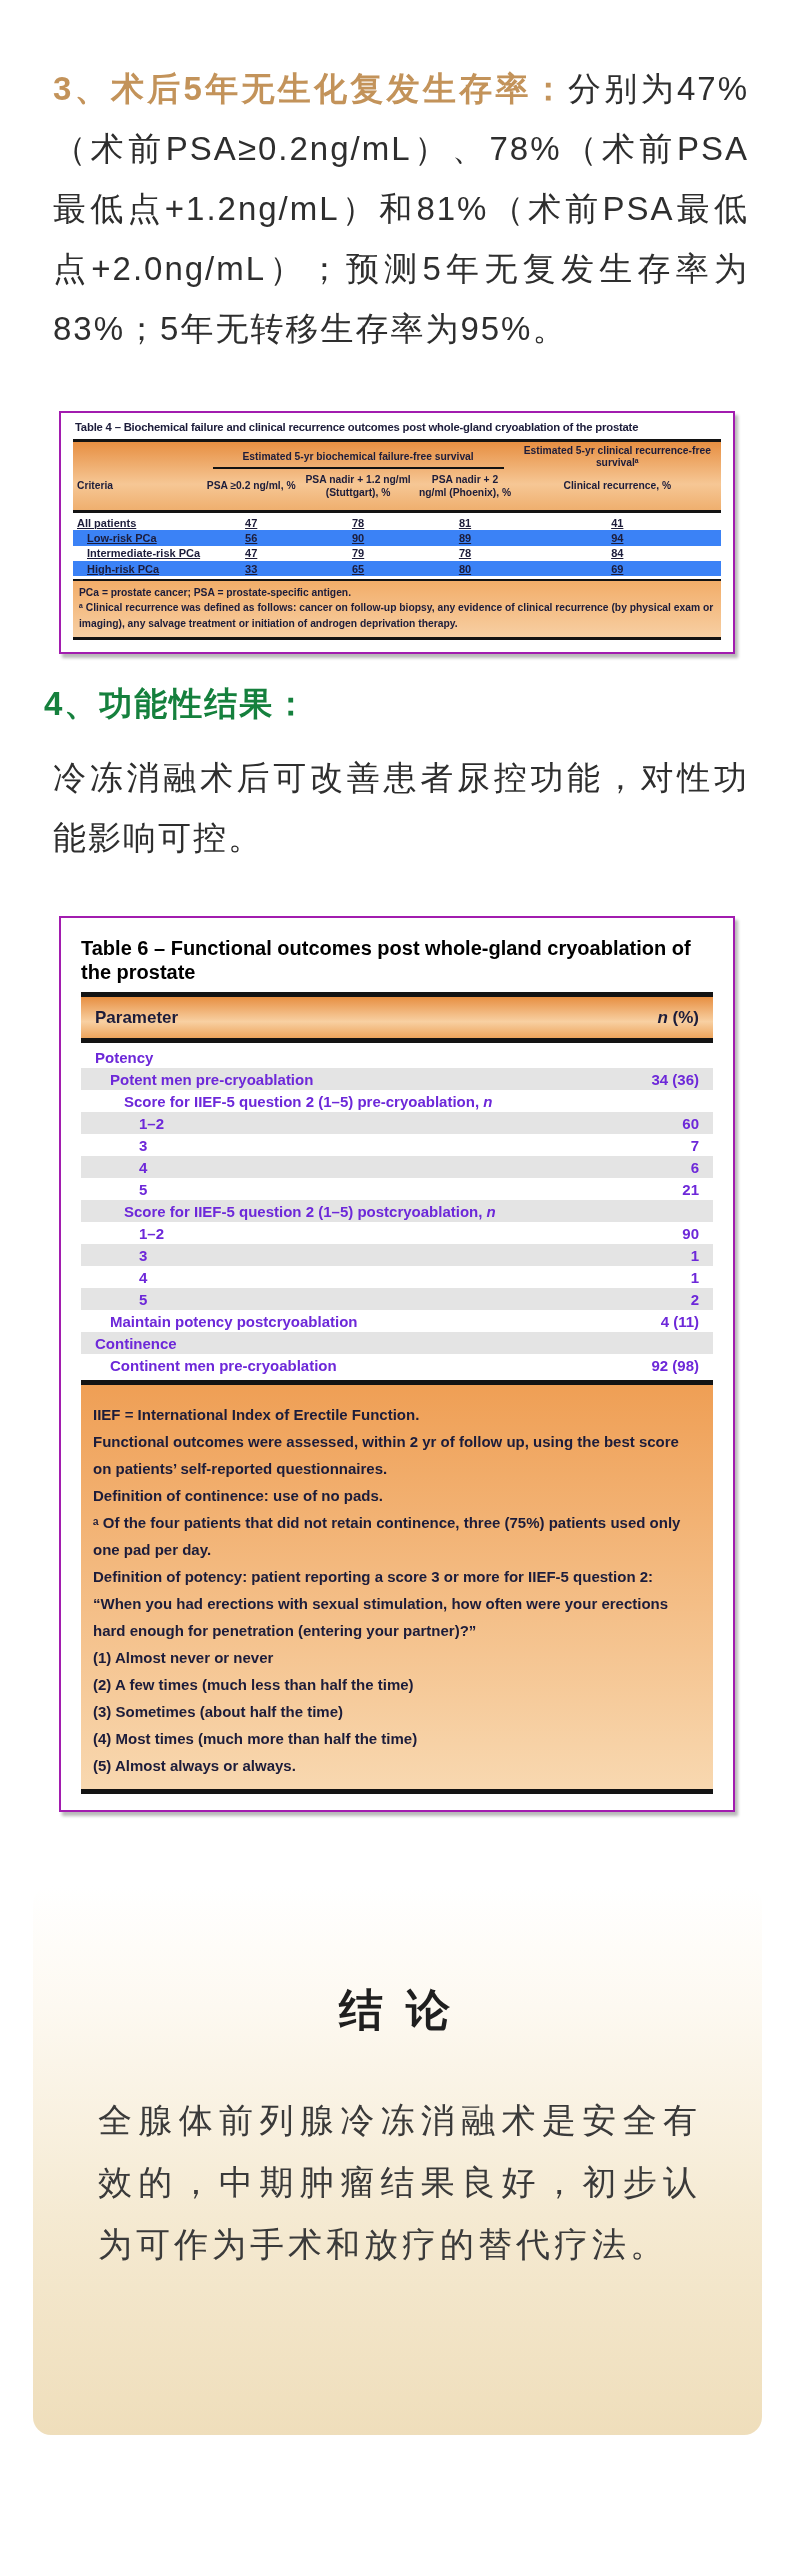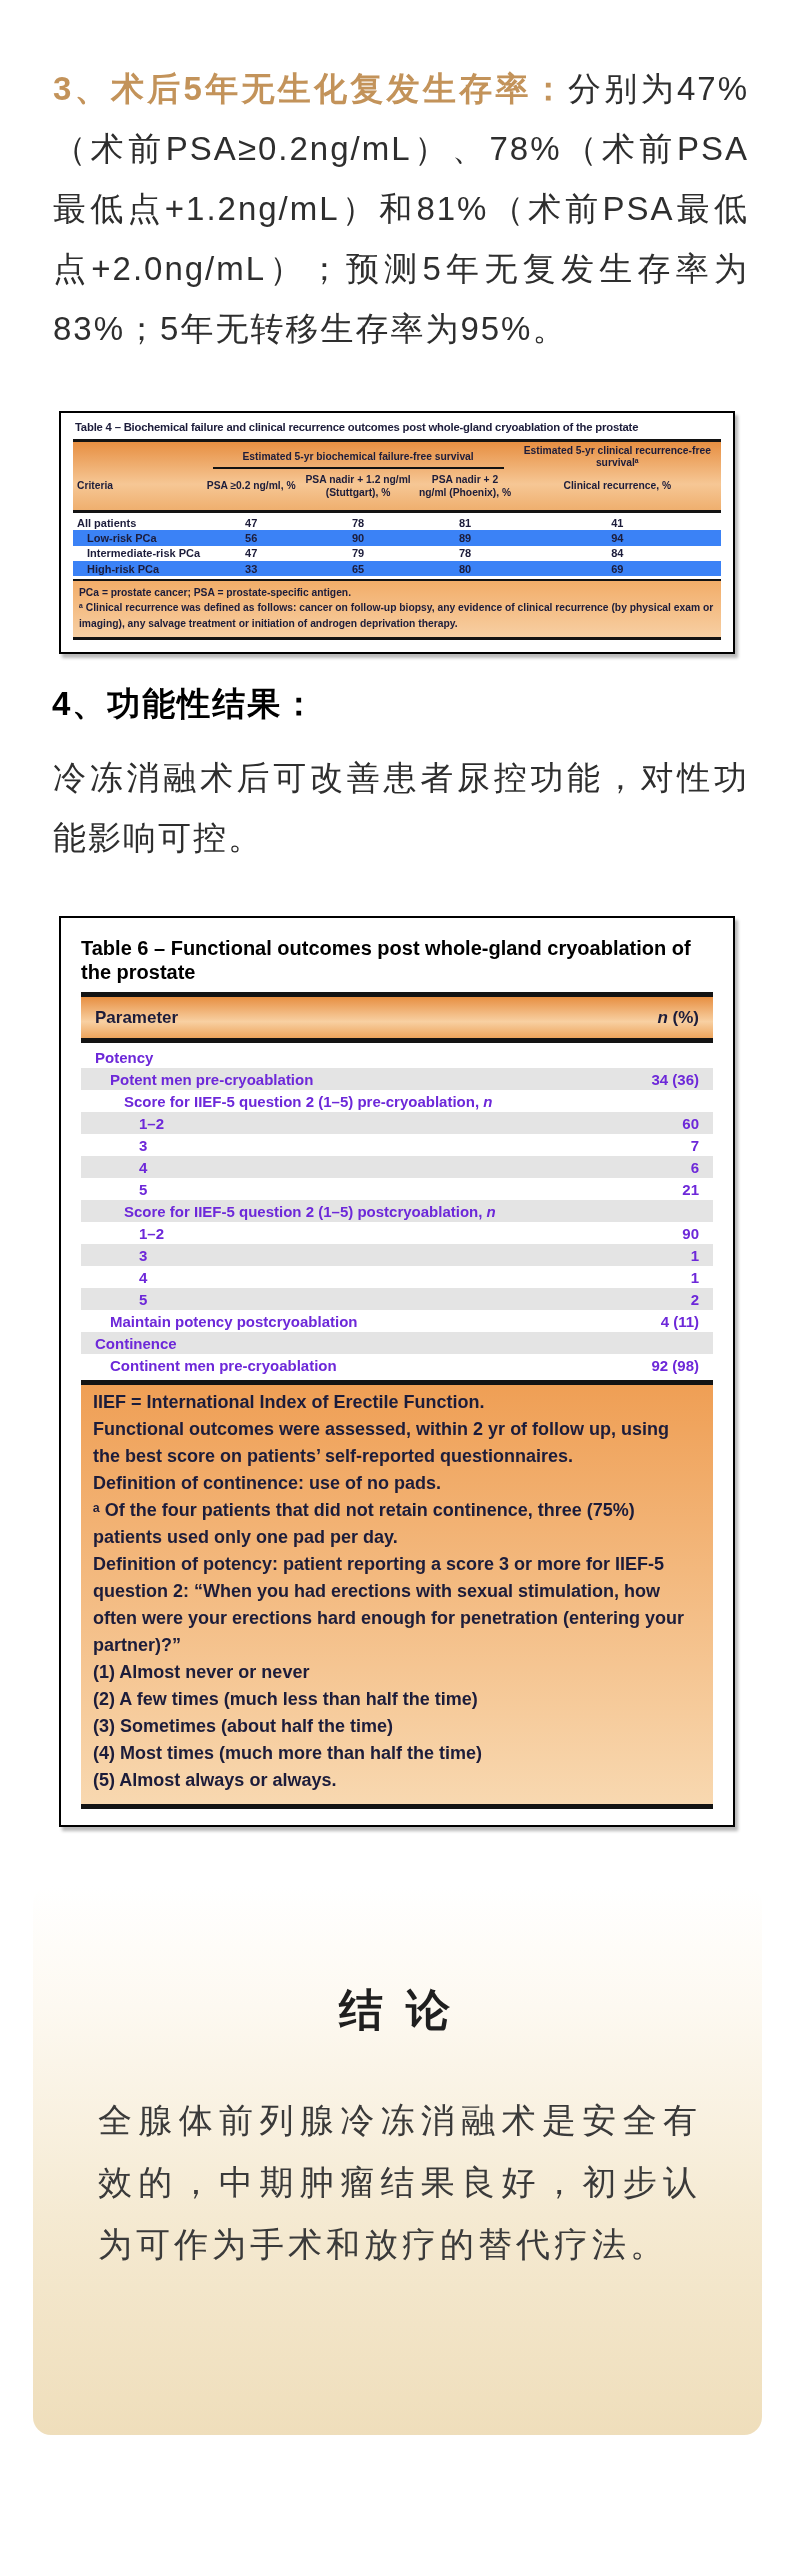--- a/index.html
+++ b/index.html
@@ -9,48 +9,48 @@
   }
 
   
   .cn-para {
     position:absolute; left:53px; width:696px;
     font-size:33px; line-height:60px; letter-spacing:2px;
     color:#2e2e2e; text-align:justify;
   }
   .accent { color:#c3935a; font-weight:700; }
   .cn-head {
-    position:absolute; left:52px;
+    position:absolute; left:44px;
     font-size:33px; line-height:43px; letter-spacing:2px;
-    color:#000000; font-weight:700;
+    color:#15803d; font-weight:700;
   }
 
   
   .jtable {
-    position:absolute; background:#fff; border:2px solid #000000;
+    position:absolute; background:#fff; border:2px solid #a21caf;
     box-shadow:3px 4px 3px rgba(0,0,0,0.28);
     color:#1c1c3a; box-sizing:border-box;
   }
   .rule { background:#131313; }
 
   
   #table4 { left:59px; top:411px; width:676px; padding:7px 12px 6px; }
   .t4-title {
     font-weight:700; font-size:11.3px; line-height:15px; letter-spacing:-0.2px;
     white-space:nowrap; overflow:hidden; padding:0 2px 4px;
   }
   #table4 .rule { height:3px; }
   .t4-header { background:linear-gradient(180deg,#e78f42 0%,#f6c795 62%,#efaf6e 100%); padding:3px 0 4px; }
   .t4-gh-row { display:grid; grid-template-columns:20% 48% 32%; align-items:end; height:22px; }
   .t4-gh { text-align:center; font-weight:700; font-size:10.3px; line-height:12px; }
   .t4-gh.g1 { border-bottom:2px solid #131313; padding-bottom:4px; margin:0 10px; }
   .t4-ch-row { display:grid; grid-template-columns:20% 15% 18% 15% 32%; align-items:center; min-height:39px; }
   .t4-ch { text-align:center; font-weight:700; font-size:10.3px; line-height:13px; padding:2px 2px 4px; }
   .t4-ch.crit { text-align:left; padding-left:4px; }
-  .t4-row { display:grid; grid-template-columns:20% 15% 18% 15% 32%; height:15.3px; align-items:center; }
+  .t4-row { display:grid; grid-template-columns:20% 15% 18% 15% 32%; height:15.3px; align-items:center;text-decoration:underline; }
   .t4-row.shade { background:#3b82f6; }
   .t4-c { font-weight:700; font-size:11px; text-align:center; }
   .t4-c.crit { text-align:left; padding-left:4px; }
   .t4-c.crit.ind { padding-left:14px; }
   .t4-body { padding:2px 0 3px; }
   .t4-foot {
     background:linear-gradient(180deg,#f2ad69 0%,#f7cfa3 100%);
     font-weight:700; font-size:10.3px; line-height:15.3px; padding:4px 6px 6px;
   }
   .t4-foot-gap { height:6px; }
@@ -64,21 +64,21 @@
     background:linear-gradient(180deg,#e78f42 0%,#f8d0a2 60%,#eda45c 100%);
     height:41px; display:flex; justify-content:space-between; align-items:center;
     padding:0 14px; font-weight:700; font-size:17px;
   }
   .t6-row { display:flex; justify-content:space-between; align-items:center; height:22px; font-weight:700; font-size:15px; color:#6d28d9; }
   .t6-row.shade { background:#e4e4e4; }
   .t6-val { padding-right:14px; }
   .t6-rows { padding:3px 0 4px; }
   .t6-foot {
     background:linear-gradient(180deg,#ef9f55 0%,#f8d8b0 100%);
-    padding:4px 12px 10px; font-weight:700; font-size:18px; line-height:27px;
+    padding:16px 12px 10px; font-weight:700; font-size:15px; line-height:27px;
   }
   .t6-foot-gap { height:8px; }
   i { font-style:italic; }
 
   
   #conclusion {
     position:absolute; left:33px; top:1886px; width:729px; height:549px;
     border-radius:18px;
     background:linear-gradient(180deg,#ffffff 0%,#fdf9f1 22%,#f5ead2 60%,#efdebb 100%);
   }

